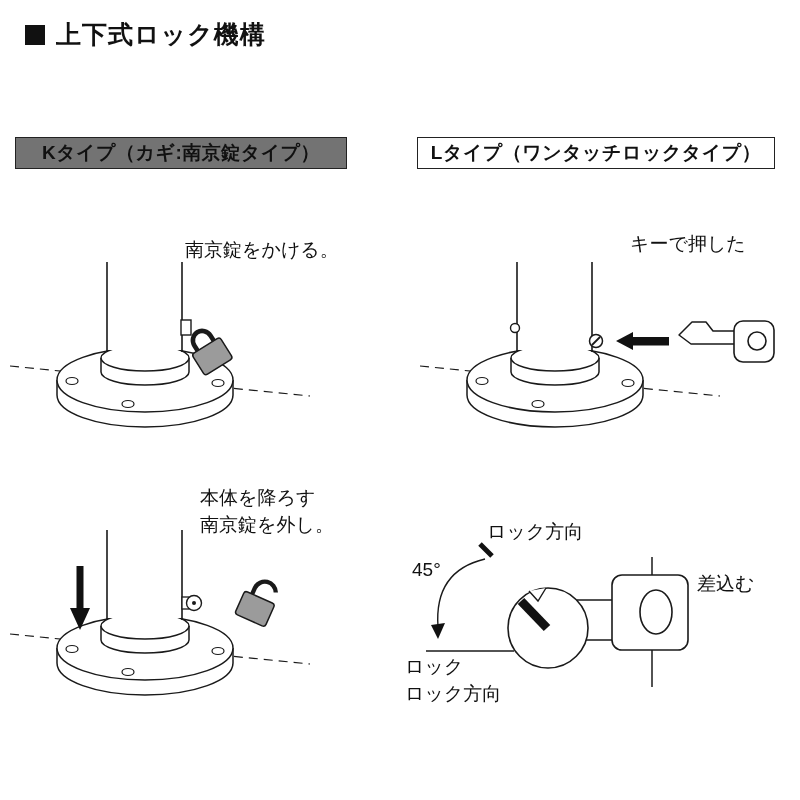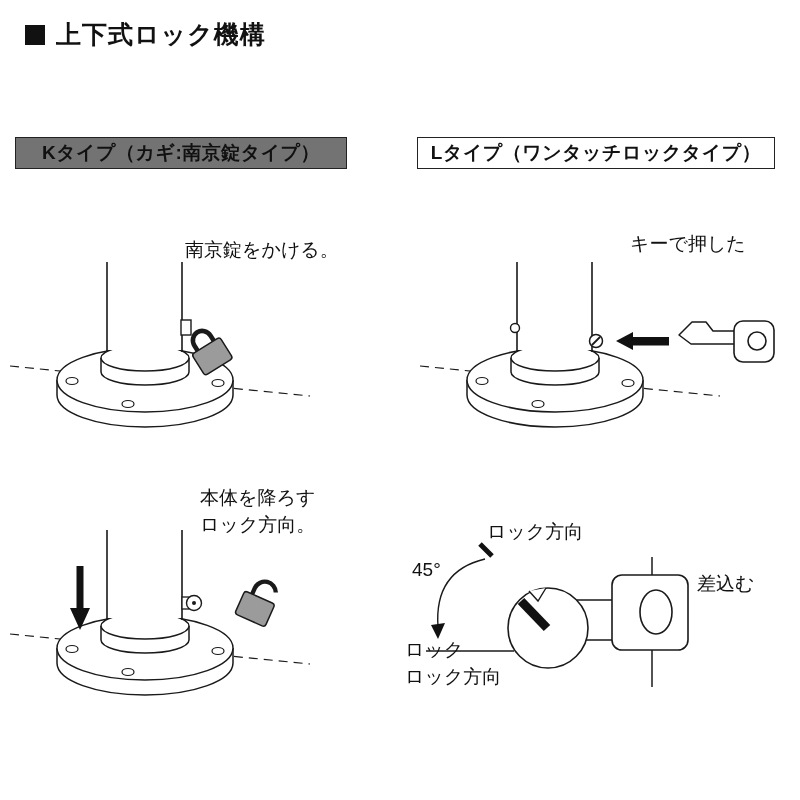--- a/index.html
+++ b/index.html
@@ -158,31 +158,31 @@
       <path d="M 177,65 L 213,65 M 186,105 L 213,105" stroke="#1a1a1a" stroke-width="1.5" fill="none"></path>
       <rect x="212" y="40" width="76" height="75" rx="10" fill="#fff" stroke="#1a1a1a" stroke-width="1.6"></rect>
       <ellipse cx="256" cy="77" rx="16" ry="22" fill="#fff" stroke="#1a1a1a" stroke-width="1.6"></ellipse>
     </g>
   </svg>
 
   <div class="abs cap" style="left:185px; top:236px;">南京錠をかける。</div>
 
   <div class="abs cap" style="left:200px; top:484px;">
     <div>本体を降ろす</div>
-    <div>ロック方向。</div>
+    <div>南京錠を外し。</div>
   </div>
 
   <div class="abs cap" style="left:622px; top:230px;margin-left:8px;">
     <div>キーで押した</div>
   </div>
 
   <div class="abs cap" style="left:487px; top:518px;">ロック方向</div>
 
   <div class="abs cap" style="left:412px; top:556px;">45°</div>
 
-  <div class="abs cap" style="left:405px; top:636px;">
+  <div class="abs cap" style="left:405px; top:653px;">
     <div>ロック</div>
     <div>ロック方向</div>
   </div>
 
   <div class="abs cap" style="left:697px; top:570px;">差込む</div>
 
 </div>
 
 </body></html>

